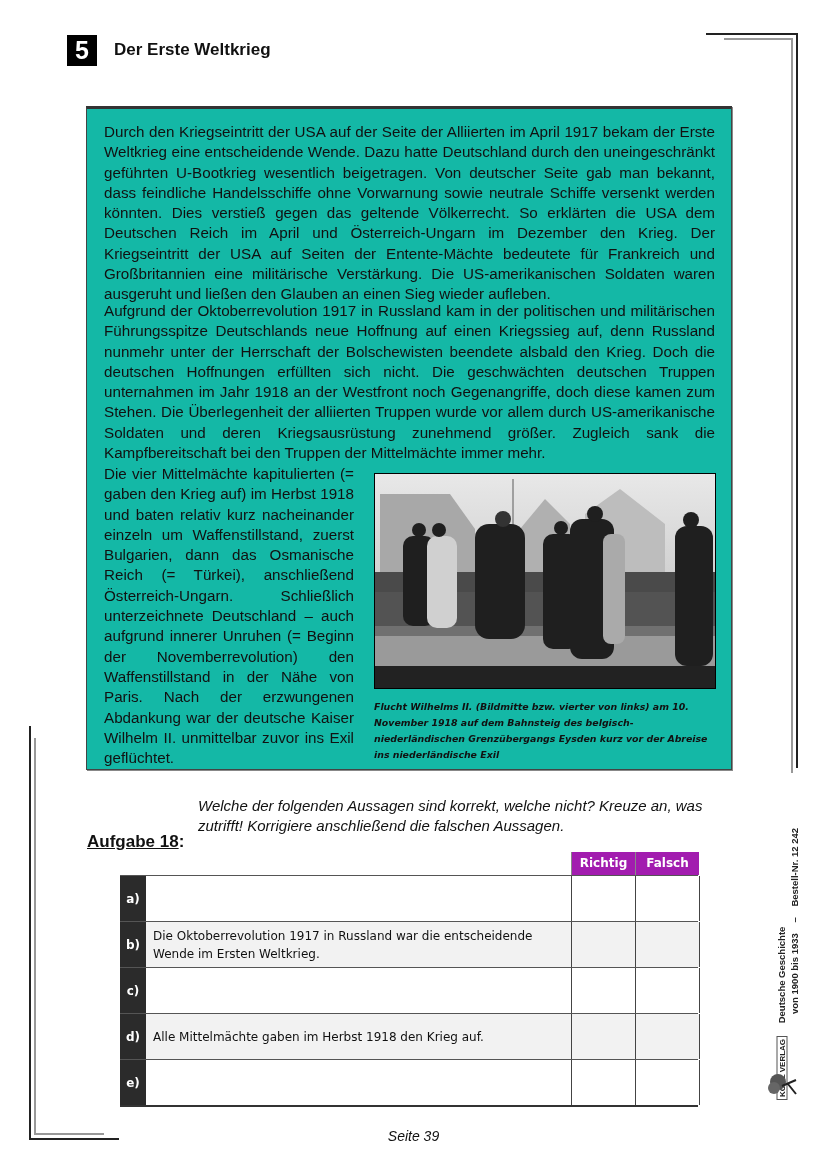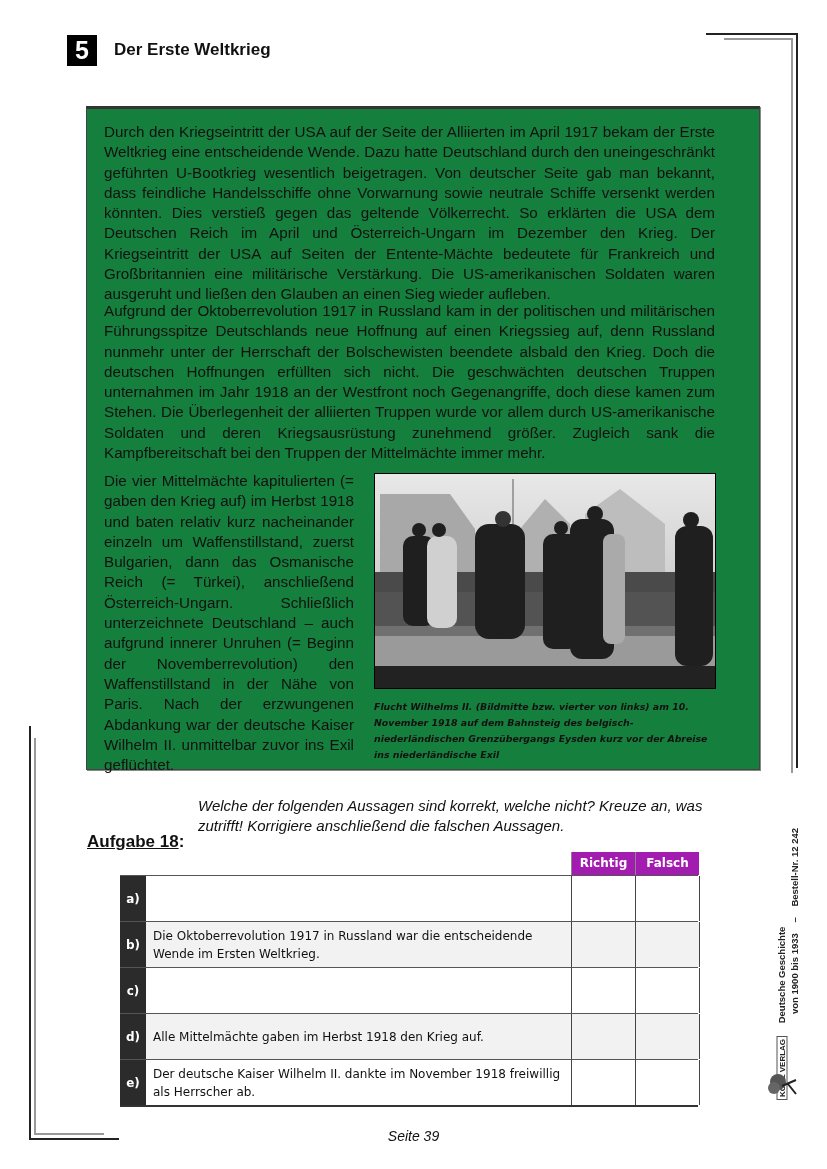--- a/index.html
+++ b/index.html
@@ -23,32 +23,31 @@
   
   .chapter-num {
     left: 67px; top: 35px; width: 30px; height: 31px; background: #000; color: #fff;
     font-weight: bold; font-size: 25px; text-align: center; line-height: 31px;
   }
   .chapter-title { left: 114px; top: 40px; font-size: 17px; font-weight: bold; }
 
   
   .info-box {
     left: 86px; top: 106px; width: 644px; height: 660px;
-    background: #15803d; border: 1px solid #444; border-top: 3px solid #333;
+    background: #14b8a6; border: 1px solid #444; border-top: 3px solid #333;
     box-shadow: 1px 1px 0 #888;
-    padding-left: 28px;
   }
   .para {
     position: absolute; left: 17px; width: 611px;
     font-size: 15.2px; line-height: 20.3px; text-align: justify;
     hyphens: manual;
   }
   .para1 { top: 13px; }
   .para2 { top: 192px; }
-  .para3 { left: 17px; top: 355px; width: 250px; margin-top: 7px; }
+  .para3 { left: 17px; top: 355px; width: 250px; }
 
   .photo {
     position: absolute; left: 287px; top: 364px; width: 340px; height: 214px;
     background: #1a1a1a; border: 1px solid #000; overflow: hidden;
   }
   .photo svg { display: block; }
   .caption {
     position: absolute; left: 287px; top: 590px; width: 340px;
     font-family: "DejaVu Sans", sans-serif; font-style: italic; font-weight: bold;
     font-size: 9.4px; line-height: 16px; color: #111;
@@ -201,21 +200,20 @@
     <div class="cell cell-f"></div>
   </div>
   <div class="trow alt">
     <div class="letter">d)</div>
     <div class="stmt">Alle Mittelmächte gaben im Herbst 1918 den Krieg auf.</div>
     <div class="cell cell-r"></div>
     <div class="cell cell-f"></div>
   </div>
   <div class="trow">
     <div class="letter">e)</div>
-    <div class="stmt">Der deutsche Kaiser Wilhelm II. dankte im November 1918 freiwillig als Herrscher ab.</div>
     <div class="cell cell-r"></div>
     <div class="cell cell-f"></div>
   </div>
 </div>
 
 <div class="abs side">
   <div class="side-rot">
     <div class="line">
       <span style="border:1px solid #555;padding:0 2px;margin-right:10px;font-size:8px;">KOHL VERLAG</span>
       <span>Deutsche Geschichte</span>

